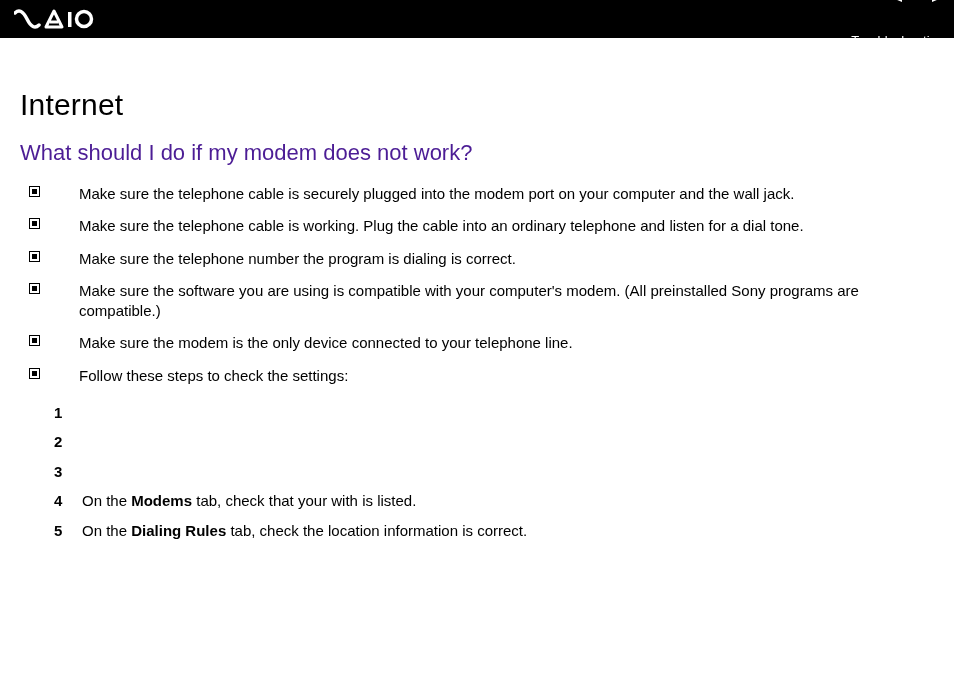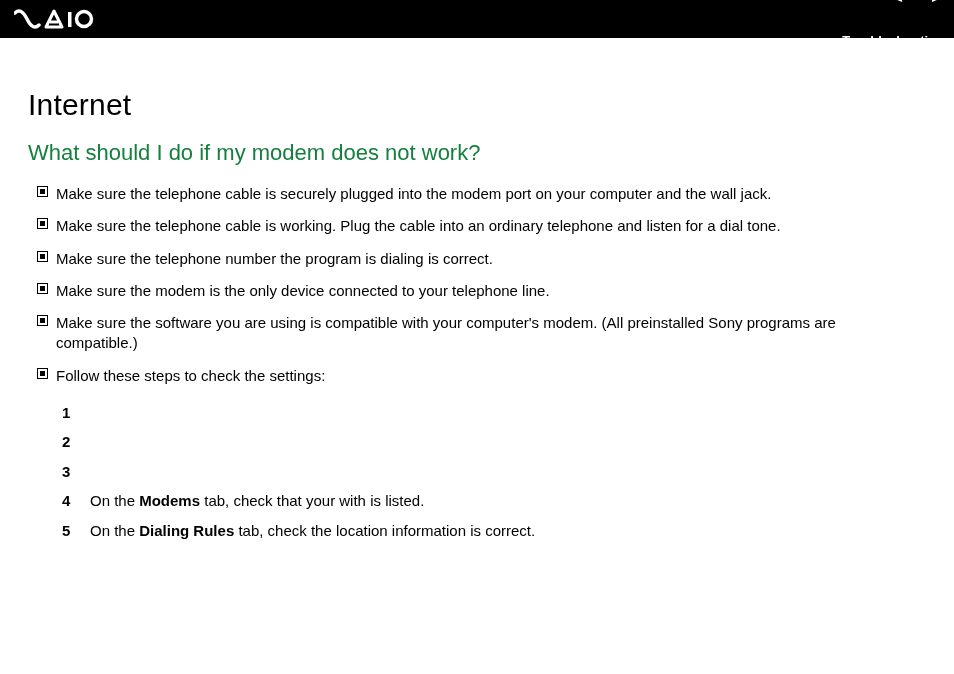--- a/index.html
+++ b/index.html
@@ -6,29 +6,29 @@
   html, body { width: 954px; height: 674px; font-family: Arial, Helvetica, sans-serif; background: #fff; color: #000; }
   .page { width: 954px; height: 674px; display: flex; flex-direction: column; }
   .header { background: #000; color: #fff; height: 38px; display: flex; align-items: center; justify-content: space-between; padding: 0 10px 0 14px; }
   .logo { display: flex; align-items: center; }
   .logo-svg { width: 110px; height: 22px; }
   .header-right { text-align: right; font-size: 12px; line-height: 1.3; }
   .page-nav { display: flex; align-items: center; justify-content: flex-end; gap: 4px; }
   .nav-arrow { display: inline-block; }
   .nav-arrow svg { display: block; }
   .page-num { font-weight: bold; font-style: italic; font-size: 13px; }
-  .section-label { font-weight: bold; font-size: 13px; margin-top: 28px; }
-  .content { padding: 50px 38px 0 28px; }
+  .section-label { font-weight: normal; font-size: 13px; margin-top: 28px; }
+  .content { padding: 50px 38px 0 20px; }
   .h1 { font-size: 30px; font-weight: 400; margin-bottom: 18px; letter-spacing: 0.2px; }
-  .h2 { color: #15803d; font-size: 22px; font-weight: 400; margin-bottom: 14px; }
+  .h2 { color: #4c1d95; font-size: 22px; font-weight: 400; margin-bottom: 14px; }
   .bullets { list-style: none; }
   .bullets li { display: flex; padding: 4px 0 8px 0; font-size: 15px; line-height: 1.35; align-items: flex-start; }
   .bullet-marker { flex: 0 0 28px; display: flex; justify-content: center; padding-top: 2px; }
   .bullet-marker svg { display: block; }
-  .bullet-text { flex: 1; }
+  .bullet-text { flex: 1; margin-left: 31px; }
   .steps { list-style: none; margin-top: 4px; }
   .steps li { display: flex; padding: 5px 0 5px 34px; font-size: 15px; line-height: 1.3; }
   .step-num { flex: 0 0 28px; font-weight: bold; }
   .step-text { flex: 1; }
   b { font-weight: bold; }
 </style>
 </head>
 <body>
 
 <div class="page">
@@ -95,30 +95,30 @@
           </span>
         <span class="bullet-text">Make sure the telephone number the program is dialing is correct.</span>
       </li>
       <li>
         <span class="bullet-marker">
             <svg width="11" height="11" viewBox="0 0 11 11">
               <rect x="0.5" y="0.5" width="10" height="10" fill="none" stroke="#000" stroke-width="1"></rect>
               <rect x="3" y="3" width="5" height="5" fill="#000"></rect>
             </svg>
           </span>
-        <span class="bullet-text">Make sure the modem is the only device connected to your telephone line.</span>
+        <span class="bullet-text">Make sure the software you are using is compatible with your computer's modem. (All preinstalled Sony programs are compatible.)</span>
       </li>
       <li>
         <span class="bullet-marker">
             <svg width="11" height="11" viewBox="0 0 11 11">
               <rect x="0.5" y="0.5" width="10" height="10" fill="none" stroke="#000" stroke-width="1"></rect>
               <rect x="3" y="3" width="5" height="5" fill="#000"></rect>
             </svg>
           </span>
-        <span class="bullet-text">Make sure the software you are using is compatible with your computer's modem. (All preinstalled Sony programs are compatible.)</span>
+        <span class="bullet-text">Make sure the modem is the only device connected to your telephone line.</span>
       </li>
       <li>
         <span class="bullet-marker">
             <svg width="11" height="11" viewBox="0 0 11 11">
               <rect x="0.5" y="0.5" width="10" height="10" fill="none" stroke="#000" stroke-width="1"></rect>
               <rect x="3" y="3" width="5" height="5" fill="#000"></rect>
             </svg>
           </span>
         <span class="bullet-text">Follow these steps to check the settings:</span>
       </li>

